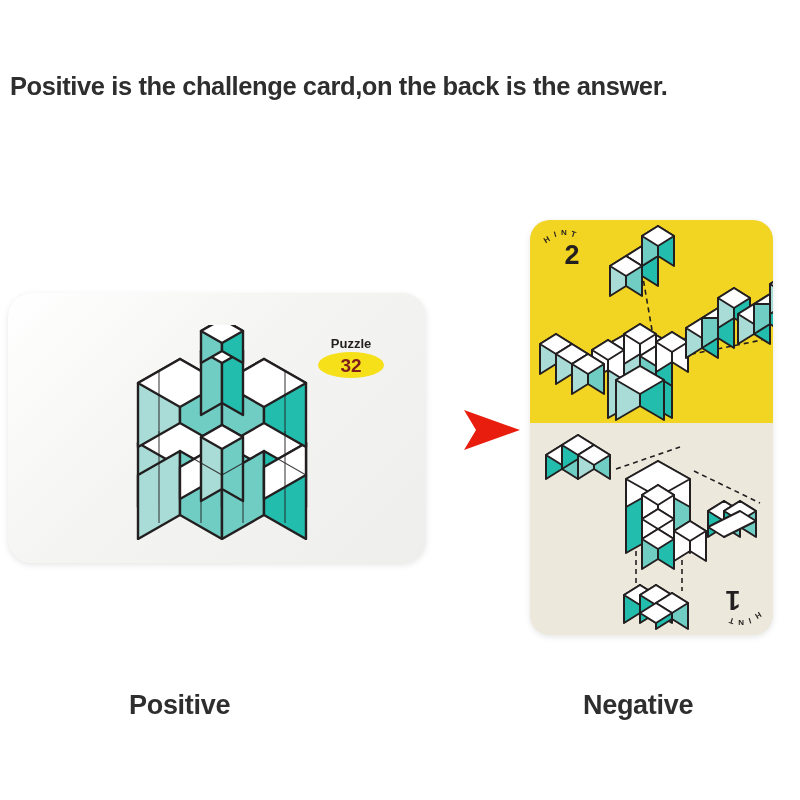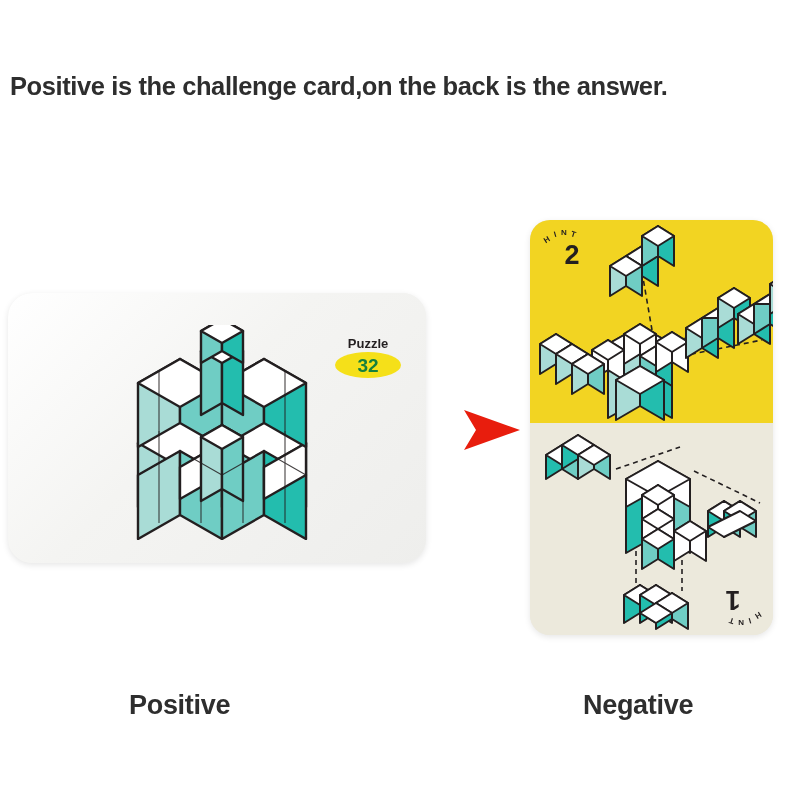--- a/index.html
+++ b/index.html
@@ -80,36 +80,36 @@
   }
   .hint-1{
     position:absolute; right:10px; bottom:8px;
     width:56px;height:50px;
     transform:rotate(180deg);
     color:#231f20;
   }
 
   
   .puzzle-badge{
-    position:absolute; left:332px; top:336px;
+    position:absolute; left:315px; top:336px;
     width:72px; text-align:center;
   }
   .puzzle-word{
     font-size:13px;font-weight:bold;color:#231f20;line-height:15px;
     letter-spacing:0px;
   }
   .puzzle-oval{
     margin:1px auto 0 auto;
     width:66px;height:26px;
     background:#f5e019;
     border-radius:50%;
     display:flex;align-items:center;justify-content:center;
   }
   .puzzle-oval span{
-    font-size:19px;font-weight:bold;color:#15803d;line-height:19px;
+    font-size:19px;font-weight:bold;color:#7f1d1d;line-height:19px;
   }
 
   
   .arrow{
     position:absolute;left:462px;top:404px;
     width:62px;height:52px;
   }
 
   
   .caption{

